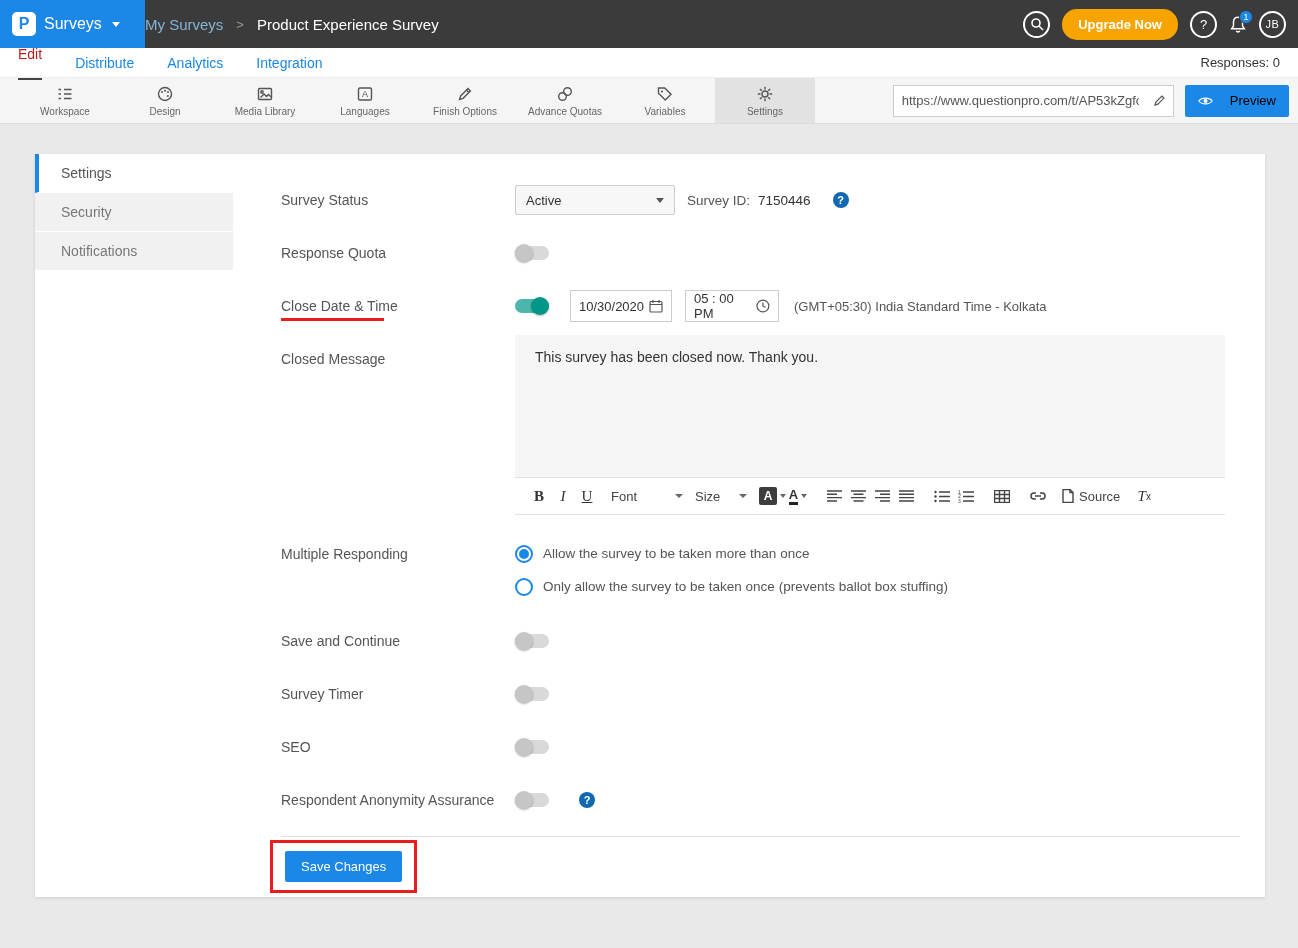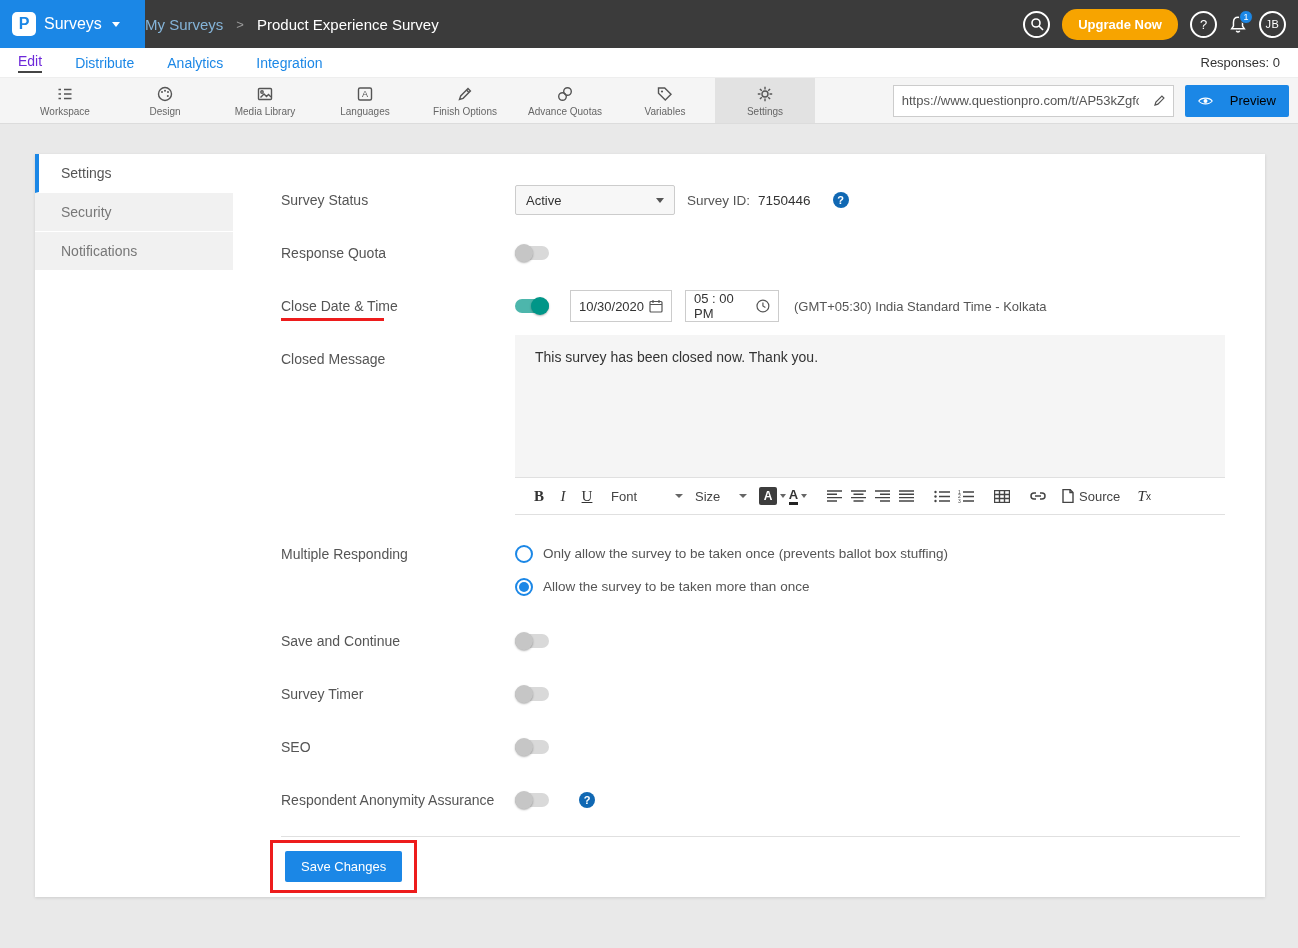--- a/index.html
+++ b/index.html
@@ -24,21 +24,21 @@
   .topbar-right { margin-left:auto; display:flex; align-items:center; gap:12px; padding-right:12px; }
   .circle-btn { width:27px; height:27px; border:2px solid #fff; border-radius:50%; display:flex; align-items:center; justify-content:center; color:#fff; font-size:13px; cursor:pointer; flex-shrink:0; }
   .avatar { font-size:11px; letter-spacing:.5px; }
   .upgrade { background:#f7a400; color:#fff; font-size:13px; font-weight:bold; padding:8px 16px; border-radius:15px; border:none; cursor:pointer; font-family:inherit; }
   .bell-wrap { position:relative; cursor:pointer; display:flex; align-items:center; }
   .badge { position:absolute; top:-5px; right:-6px; background:#1b87e6; color:#fff; font-size:9px; min-width:14px; height:14px; border-radius:7px; display:flex; align-items:center; justify-content:center; border:1px solid #3b3b3b; }
 
   
   .navrow { height:30px; background:#fff; display:flex; align-items:center; padding:0 18px; border-bottom:1px solid #eee; }
   .nav-tab { font-size:14px; margin-right:33px; color:#1b87e6; cursor:pointer; }
-  .nav-tab.active { color:#6d28d9; border-bottom:2px solid #444; padding-bottom:2px;text-align:right; }
+  .nav-tab.active { color:#b91c1c; border-bottom:2px solid #444; padding-bottom:16px;text-align:right; }
   .responses { margin-left:auto; font-size:13px; color:#333; }
 
   
   .toolbar { height:46px; background:#f5f5f5; border-bottom:1px solid #dcdcdc; display:flex; align-items:stretch; padding-left:15px; }
   .tool-item { width:100px; display:flex; flex-direction:column; align-items:center; justify-content:center; gap:3px; cursor:pointer; }
   .tool-item.active { background:#e2e2e2; }
   .tool-icon { height:18px; display:flex; align-items:center; justify-content:center; }
   .tool-icon svg { stroke:#555; fill:none; stroke-width:1.4; }
   .tool-label { font-size:10px; color:#666; white-space:nowrap; }
   .toolbar-right { margin-left:auto; display:flex; align-items:center; gap:11px; padding-right:9px; }
@@ -391,26 +391,26 @@
                 <span class="clear-x">x</span>
             </span>
           </div>
         </div>
       </div>
 
       <div class="frow mr-row">
         <div class="flabel" style="padding-top:9px;">Multiple Responding</div>
         <div class="radio-group">
           <div class="radio-line">
+            <span class="radio checked"></span>
+            <span>Allow the survey to be taken more than once</span>
+          </div>
+          <div class="radio-line">
             <span class="radio"></span>
             <span>Only allow the survey to be taken once (prevents ballot box stuffing)</span>
-          </div>
-          <div class="radio-line">
-            <span class="radio checked"></span>
-            <span>Allow the survey to be taken more than once</span>
           </div>
         </div>
       </div>
 
       <div class="frow center toggles-start">
         <div class="flabel">Save and Continue</div>
         <div class="toggle">
             <div class="knob"></div>
           </div>
       </div>

